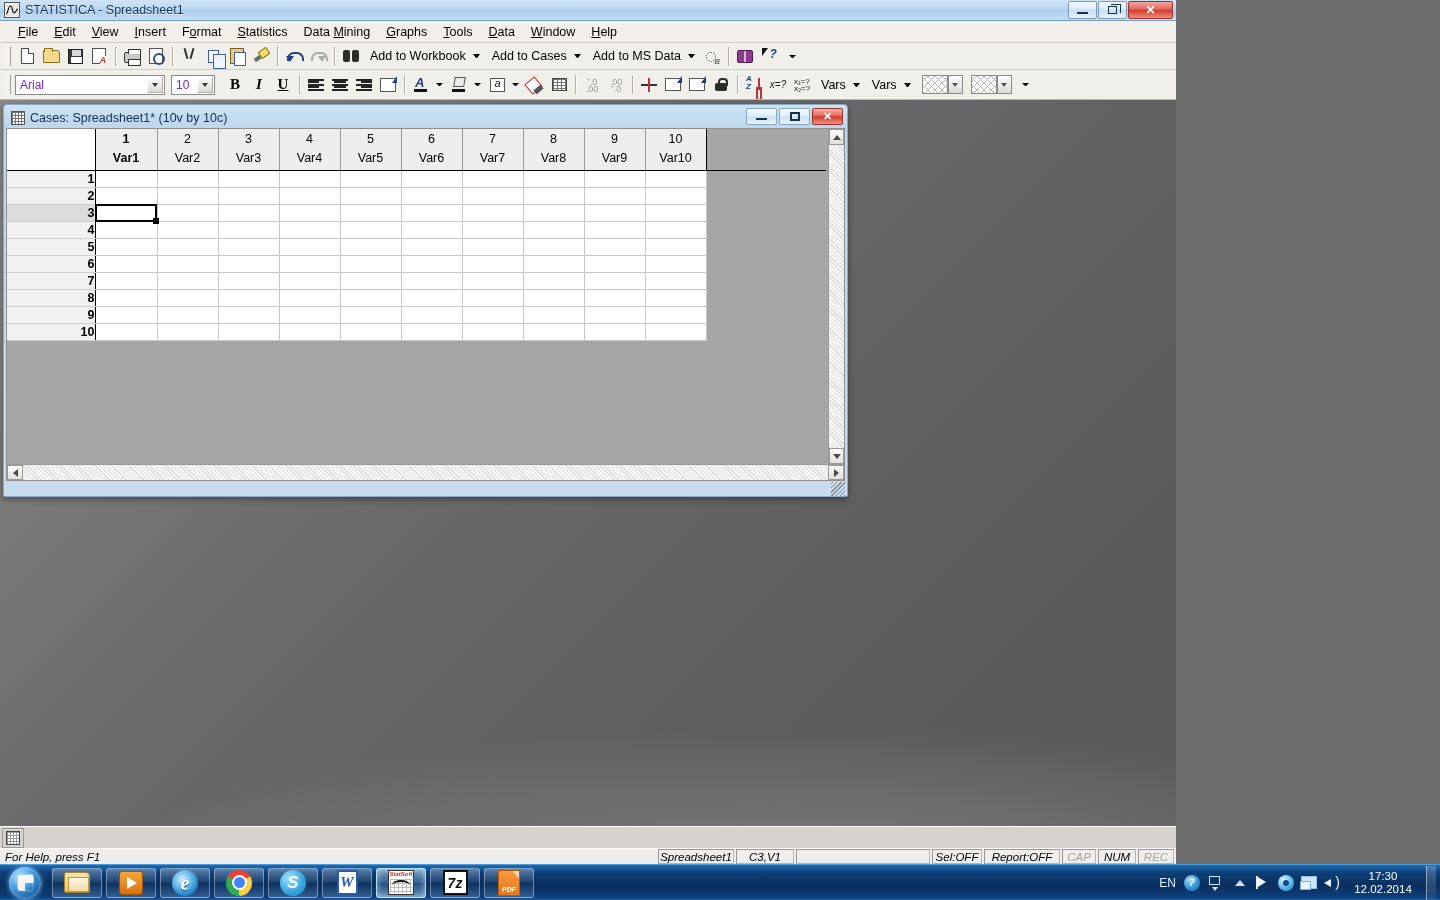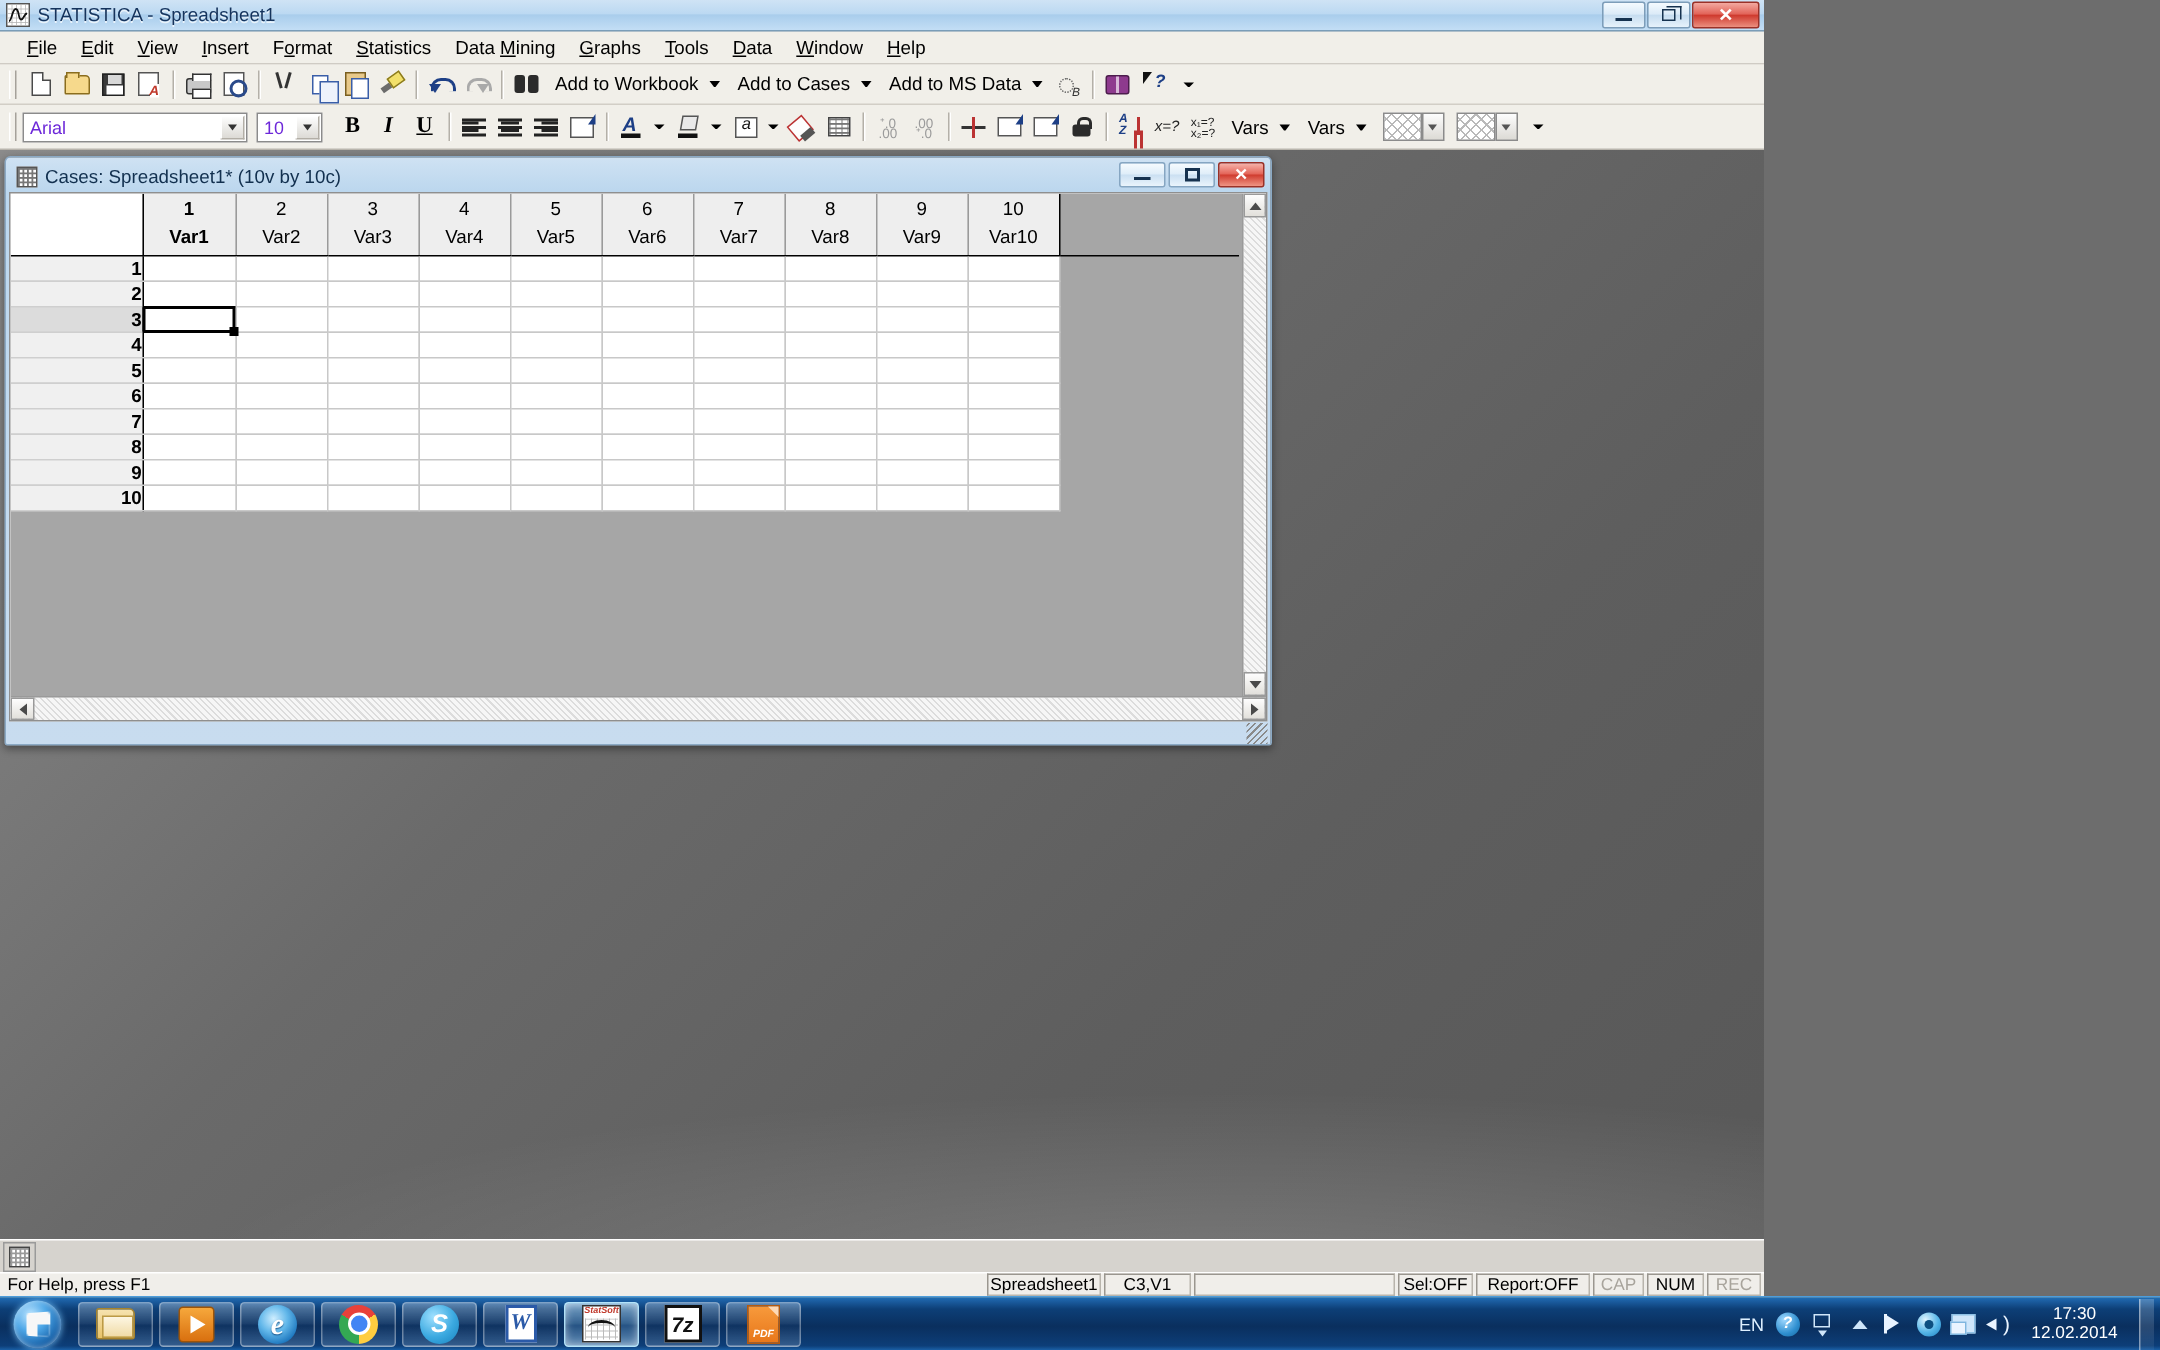--- a/index.html
+++ b/index.html
@@ -314,21 +314,21 @@
   }
   .min-icon .g{
     width:14px;height:14px;background:#fff;border:1px solid #444;
     background-image:linear-gradient(#9a9a9a 1px,transparent 1px),linear-gradient(90deg,#9a9a9a 1px,transparent 1px);
     background-size:3px 3px;
   }
 
   
   .statusbar{
     flex:0 0 16px;height:16px;background:#f0eeea;border-top:1px solid #fff;
-    display:flex;align-items:center;font-size:11.5px;color:#000;
+    display:flex;align-items:center;font-size:11.5px;color:#000;font-style:italic;
   }
   .st-help{padding-left:5px;flex:1 1 auto;}
   .st-pane{
     border:1px solid #b8b4ac;border-top-color:#9a968f;border-left-color:#9a968f;
     height:15px;margin-right:2px;display:flex;align-items:center;justify-content:center;
     padding:0 5px;white-space:nowrap;background:#f0eeea;
   }
   .st-pane.dim{color:#a8a49c;}
 
   

